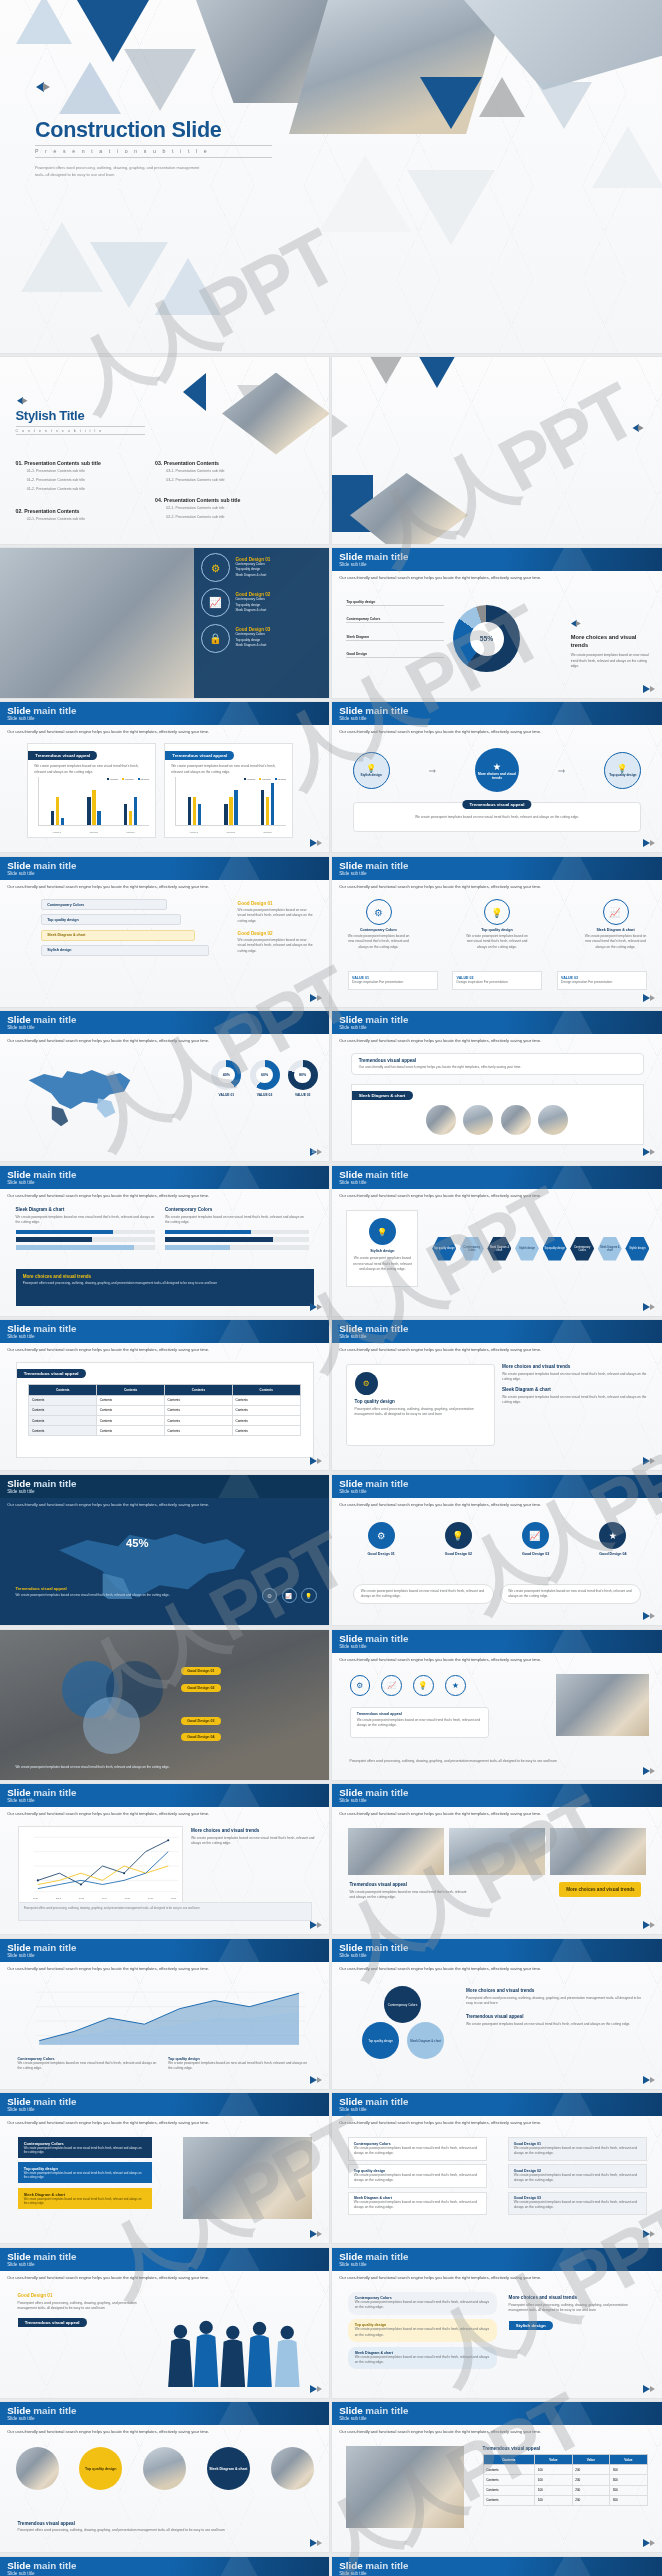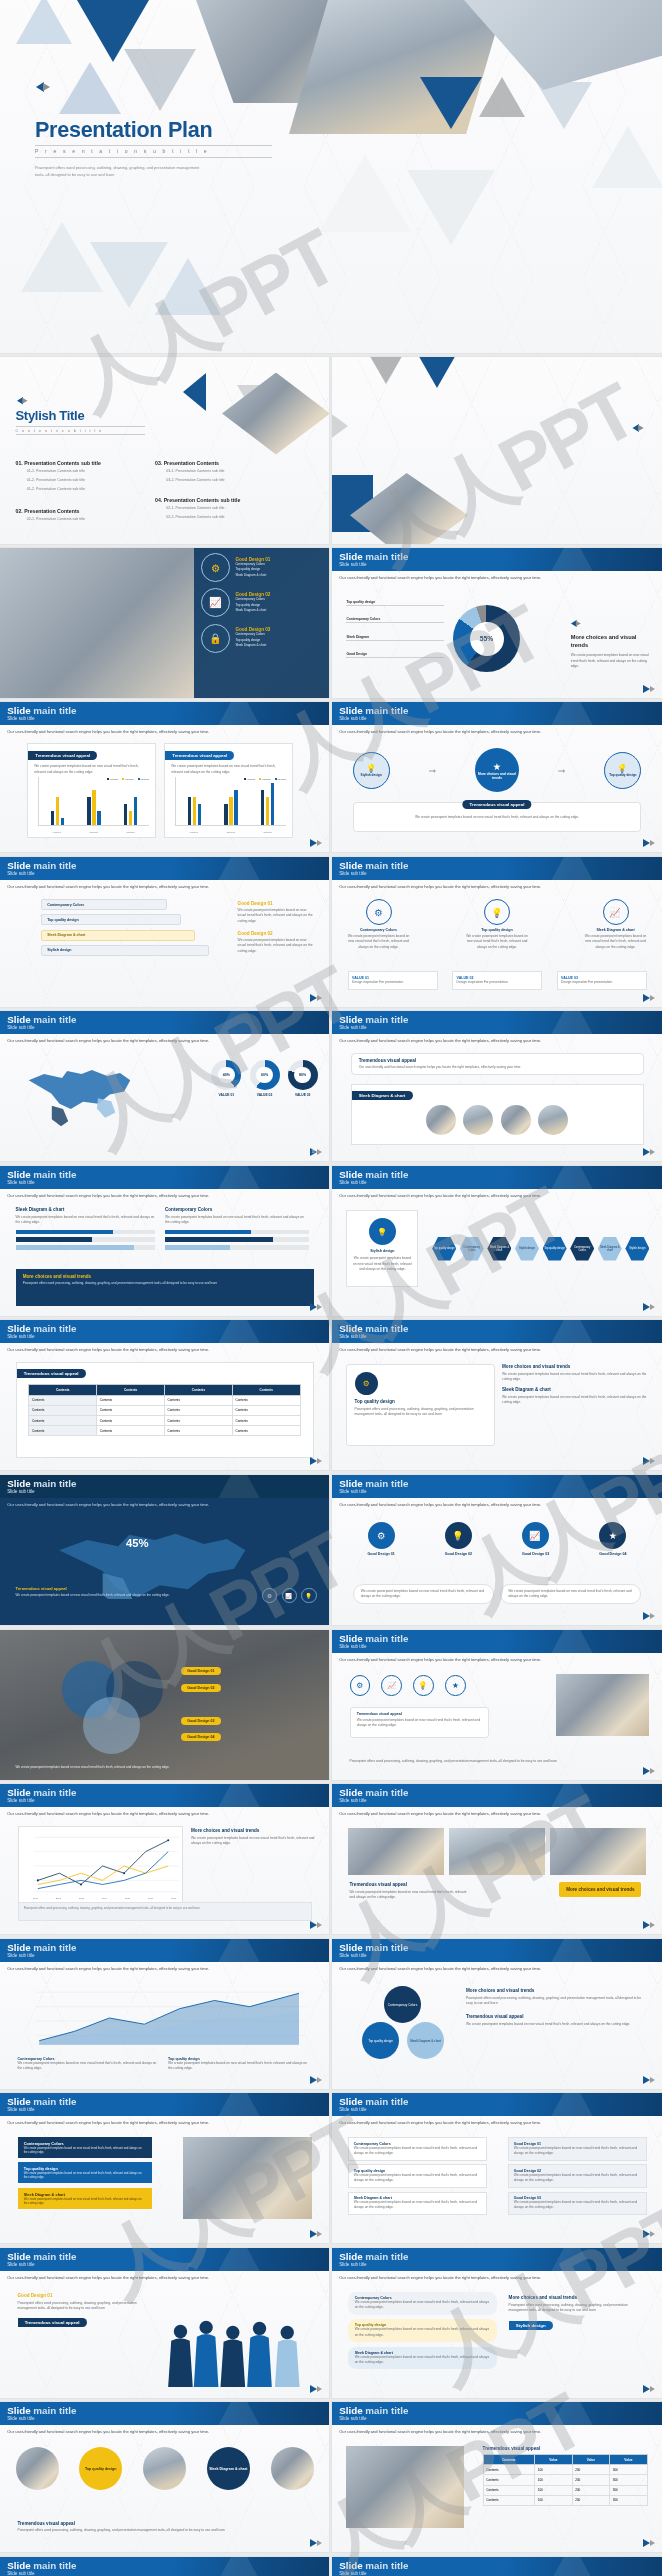--- a/index.html
+++ b/index.html
@@ -113,21 +113,21 @@
     <div class="tri" style="left:319px;top:155px;border-left:46px solid transparent;border-right:46px solid transparent;border-bottom:77px solid #f2f4f6;"></div>
     <div class="tri" style="left:407px;top:170px;border-left:44px solid transparent;border-right:44px solid transparent;border-top:75px solid #eceff2;"></div>
 
     <div style="position:absolute;left:36px;top:82px;">
       <div class="mark">
           <div class="a"></div>
           <div class="b"></div>
         </div>
     </div>
     <div style="position:absolute;left:35px;top:118px;width:237px;">
-      <div class="bigtitle" style="font-size:21.6px;">Presentation Plan</div>
+      <div class="bigtitle" style="font-size:21.6px;">Construction Slide</div>
       <div class="rule">
           <div class="subt">P r e s e n t a t i o n   s u b   t i t l e</div>
         </div>
       <div class="lead" style="width:170px;">Powerpoint offers word processing, outlining, drawing, graphing, and presentation management tools- all designed to be easy to use and learn</div>
     </div>
   </div>
 
   <div class="slide col-l" style="top:357px;height:187px;">
     <div class="bgwire"></div>
     <div class="tri" style="left:237px;top:28px;border-left:25px solid transparent;border-right:25px solid transparent;border-top:42px solid #c3c5c7;opacity:.7;"></div>

